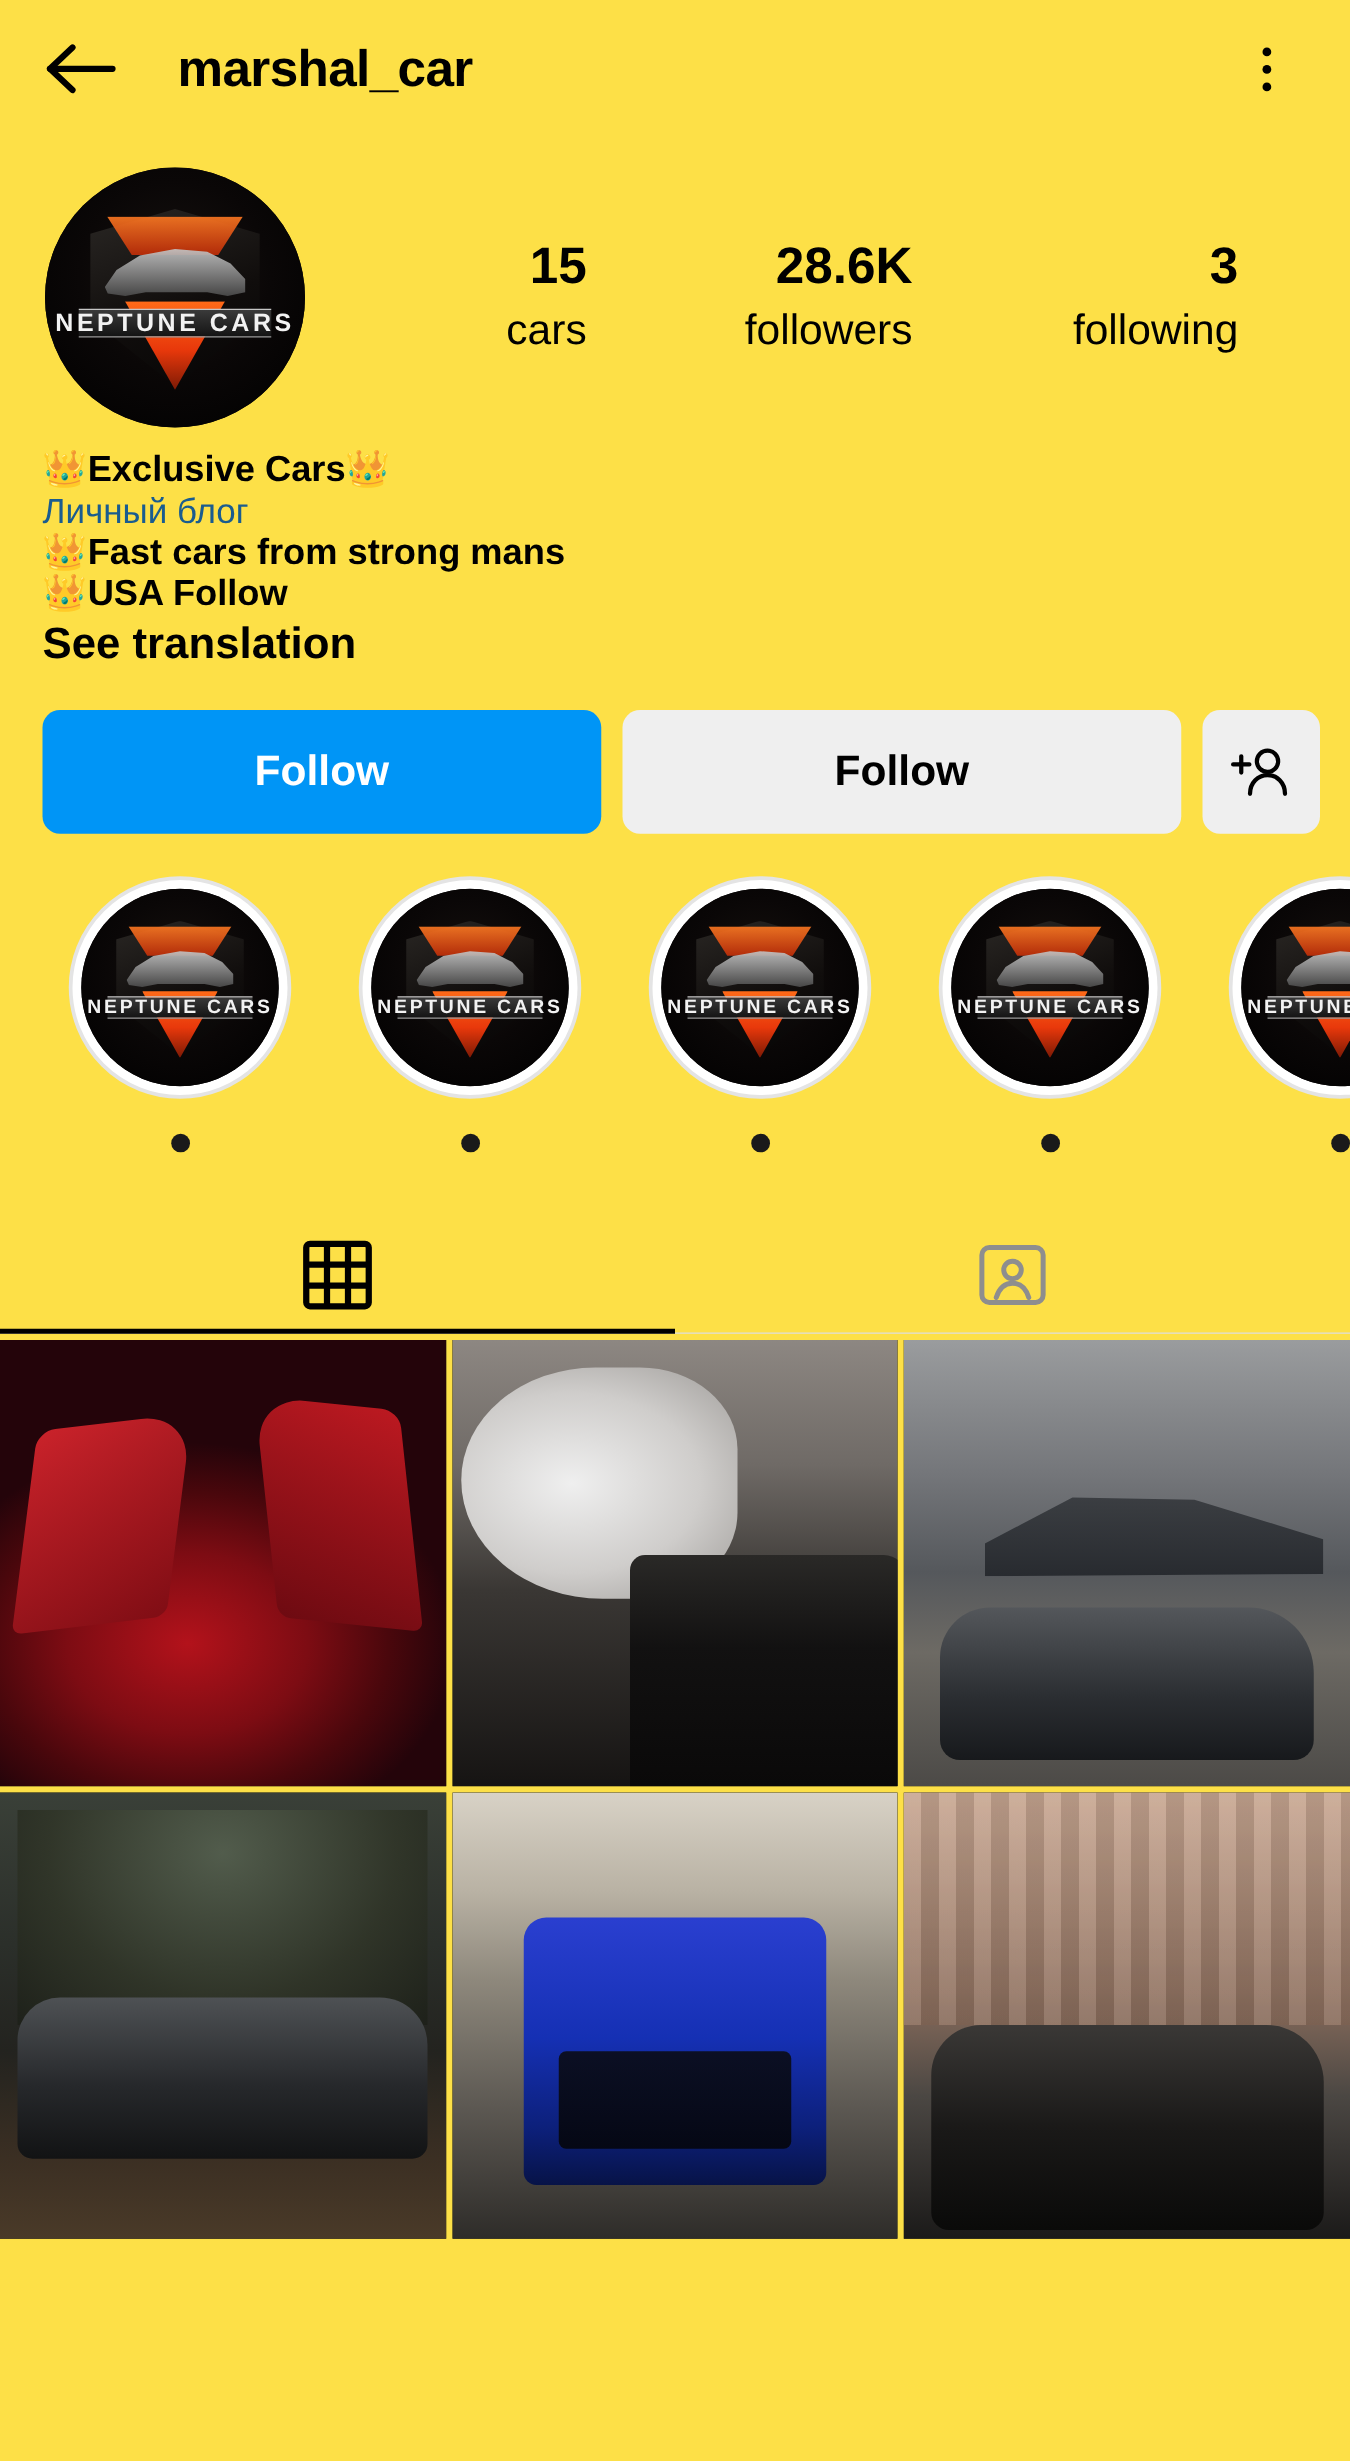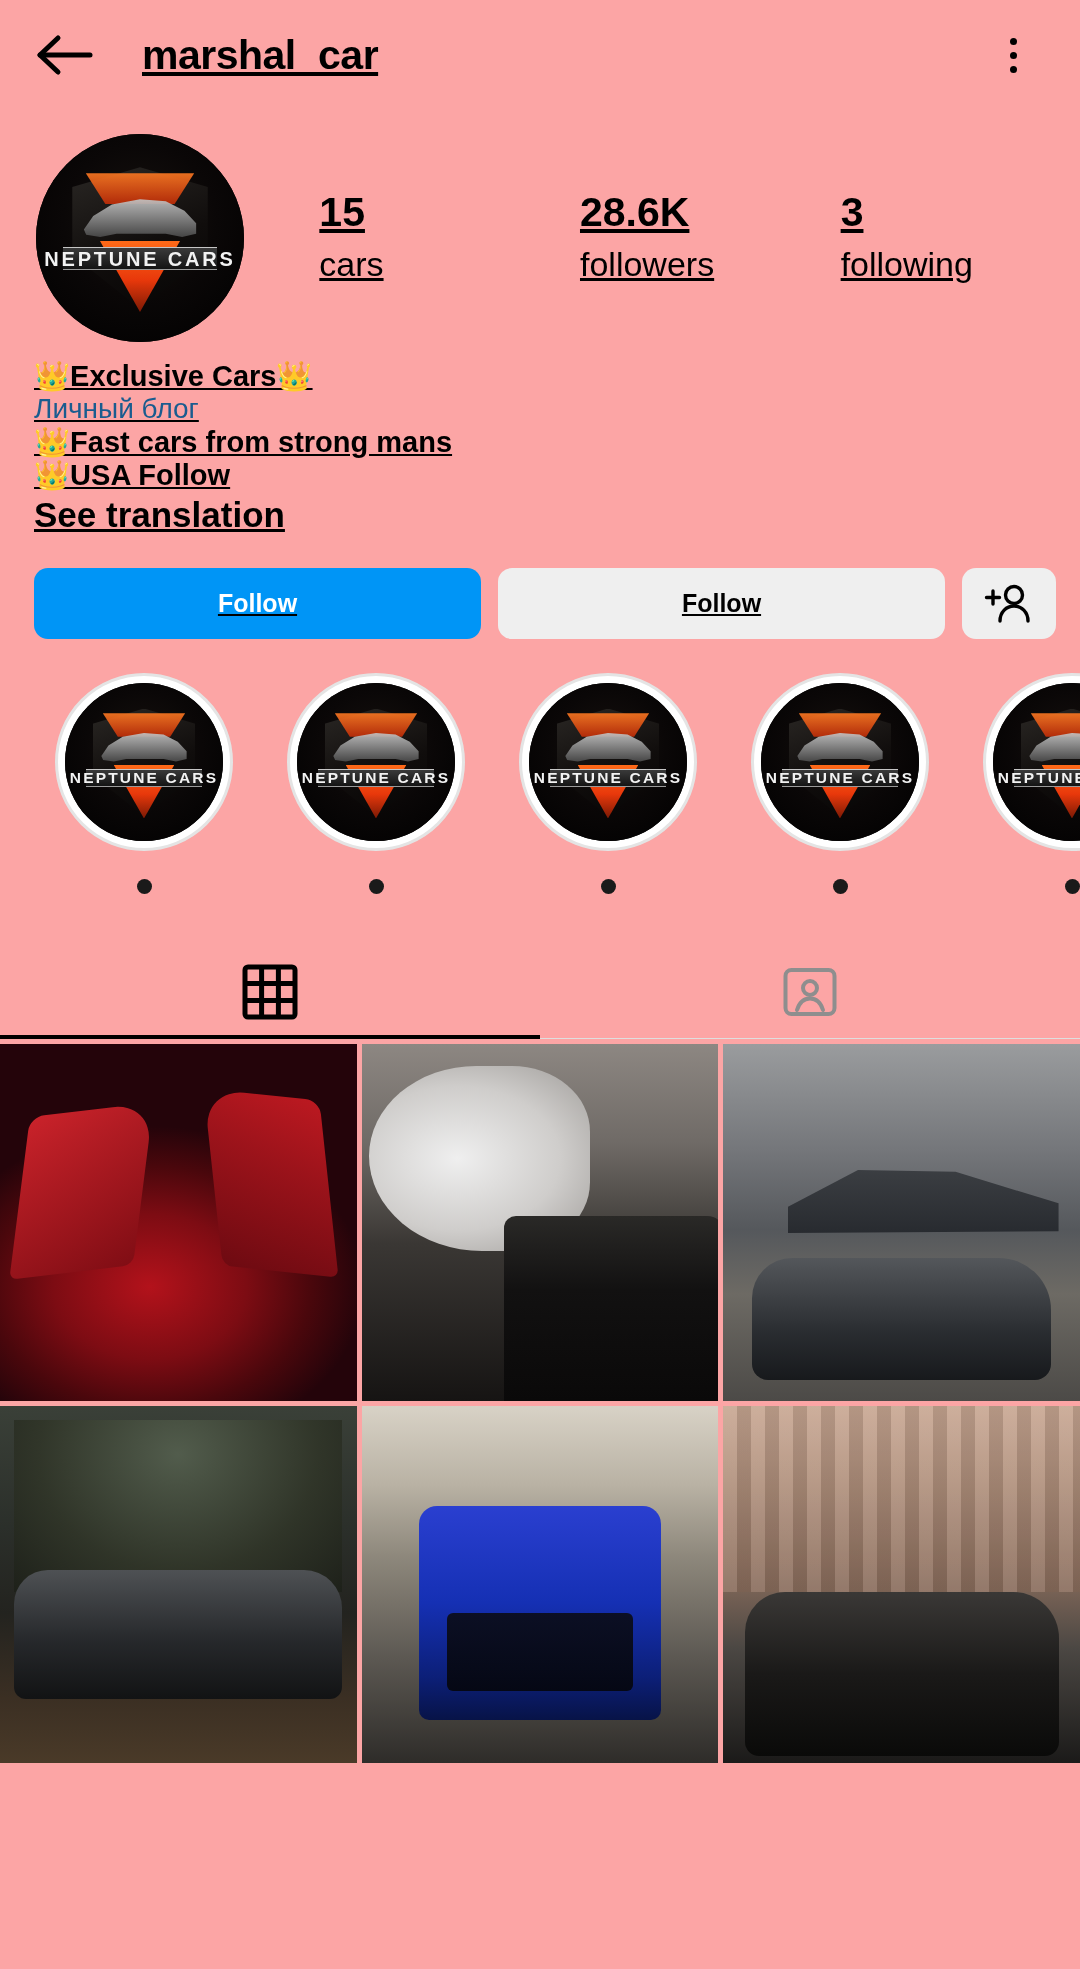--- a/index.html
+++ b/index.html
@@ -1,19 +1,19 @@
 <!DOCTYPE html>
 <html><head>
 <meta charset="utf-8">
 <style>
   * { margin:0; padding:0; box-sizing:border-box; }
   html,body { width:1080px; height:1969px; background:#fff; }
   body { font-family:"Liberation Sans", sans-serif; color:#000; overflow:hidden; }
 
-  .screen { width:1080px; height:1969px; position:relative; background:#fca5a5;text-decoration:underline; }
+  .screen { width:1080px; height:1969px; position:relative; background:#fde047; }
 
   
   .header { height:110px; display:flex; align-items:center; padding:0 34px; }
   .back-arrow { width:62px; height:62px; flex:0 0 auto; display:flex; align-items:center; justify-content:center; }
   .header-title { font-size:41px; font-weight:bold; letter-spacing:-0.5px; margin-left:46px; flex:1; }
   .kebab { width:54px; height:54px; display:flex; flex-direction:column; align-items:center; justify-content:center; gap:7px; margin-right:6px; }
   .kebab i { width:7px; height:7px; border-radius:50%; background:#000; display:block; }
 
   
   .profile-row { display:flex; align-items:center; padding:24px 34px 0 34px; }
@@ -42,34 +42,34 @@
            opacity:.92; }
   .logo-band { position:absolute; left:0%; top:56%; width:100%; height:15%;
            background:linear-gradient(180deg,#3a3a3a,#141414); border-top:1.5px solid #c6c6c6; border-bottom:1.5px solid #9a9a9a;
            display:flex; align-items:center; justify-content:center; }
   .logo-text { color:#f2f2f2; font-weight:bold; letter-spacing:.14em; white-space:nowrap; line-height:1; }
 
   .avatar .logo-text { font-size:20px; }
 
   
   .stats { flex:1; display:flex; align-items:flex-start; justify-content:space-around; padding-left:18px; }
-  .stat { text-align:left; min-width:150px; }
+  .stat { text-align:right; min-width:150px; }
   .stat-num { font-size:41px; font-weight:bold; line-height:1.12; }
   .stat-label { font-size:34px; font-weight:normal; line-height:1.3; margin-top:6px; }
 
   
   .bio { padding:18px 34px 0 34px; }
   .bio-line { font-size:29px; line-height:1.155; font-weight:bold; white-space:nowrap; }
   .bio-category { font-size:28px; line-height:1.155; color:#1a5c8f; font-weight:normal; }
   .see-translation { font-size:35px; font-weight:bold; line-height:1.16; margin-top:2px; }
 
   
   .actions { display:flex; align-items:center; gap:17px; padding:33px 34px 0 34px; }
-  .btn { height:71px; border-radius:14px; display:flex; align-items:center; justify-content:center;
-         font-size:25px; font-weight:bold; }
+  .btn { height:99px; border-radius:14px; display:flex; align-items:center; justify-content:center;
+         font-size:34px; font-weight:bold; }
   .btn-follow { flex:0 0 447px; background:#0095f6; color:#fff; }
   .btn-message { flex:0 0 447px; background:#efefef; color:#000; }
   .btn-icon { flex:0 0 94px; background:#efefef; display:flex; align-items:center; justify-content:center; }
 
   
   .highlights { display:flex; gap:0; padding:34px 0 0 0; overflow:hidden; }
   .hl { width:232px; flex:0 0 232px; display:flex; flex-direction:column; align-items:center; }
   .hl:first-child { margin-left:28px; }
   .hl-ring { width:178px; height:178px; border-radius:50%; border:3px solid #e4e4e4; padding:7px; background:#fff; }
   .hl-img { width:100%; height:100%; border-radius:50%; overflow:hidden; position:relative; background:#000; }

